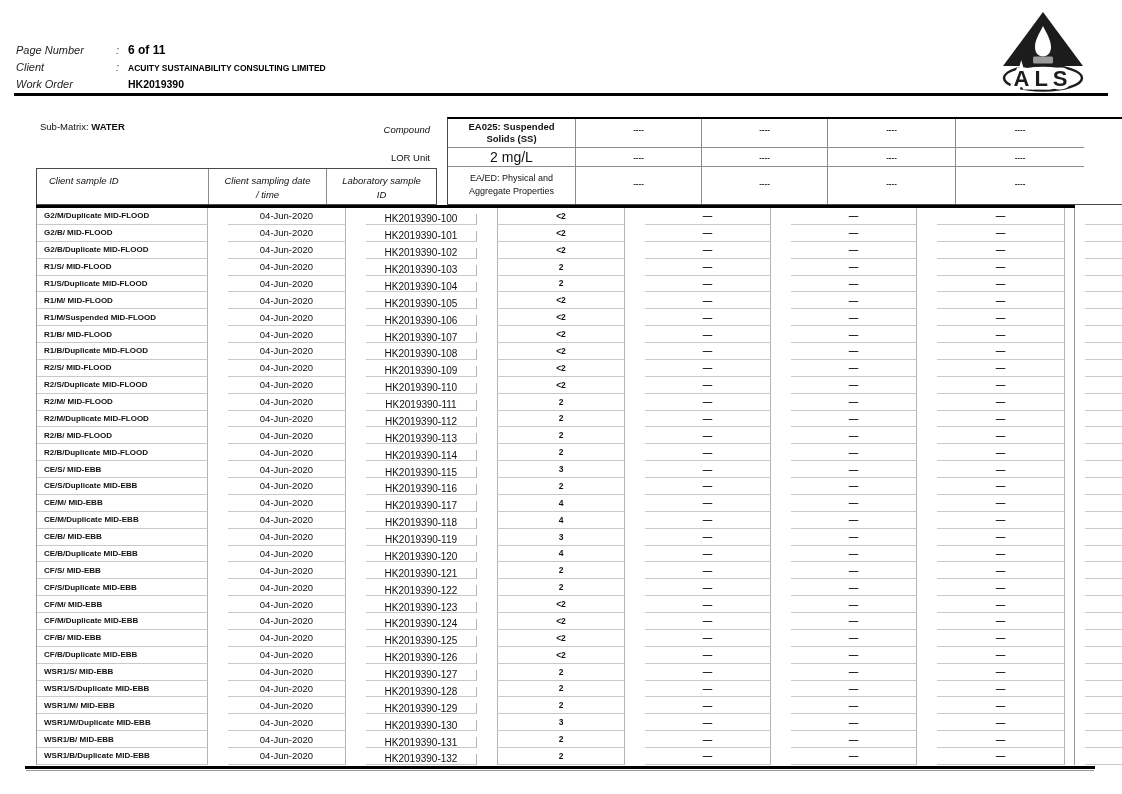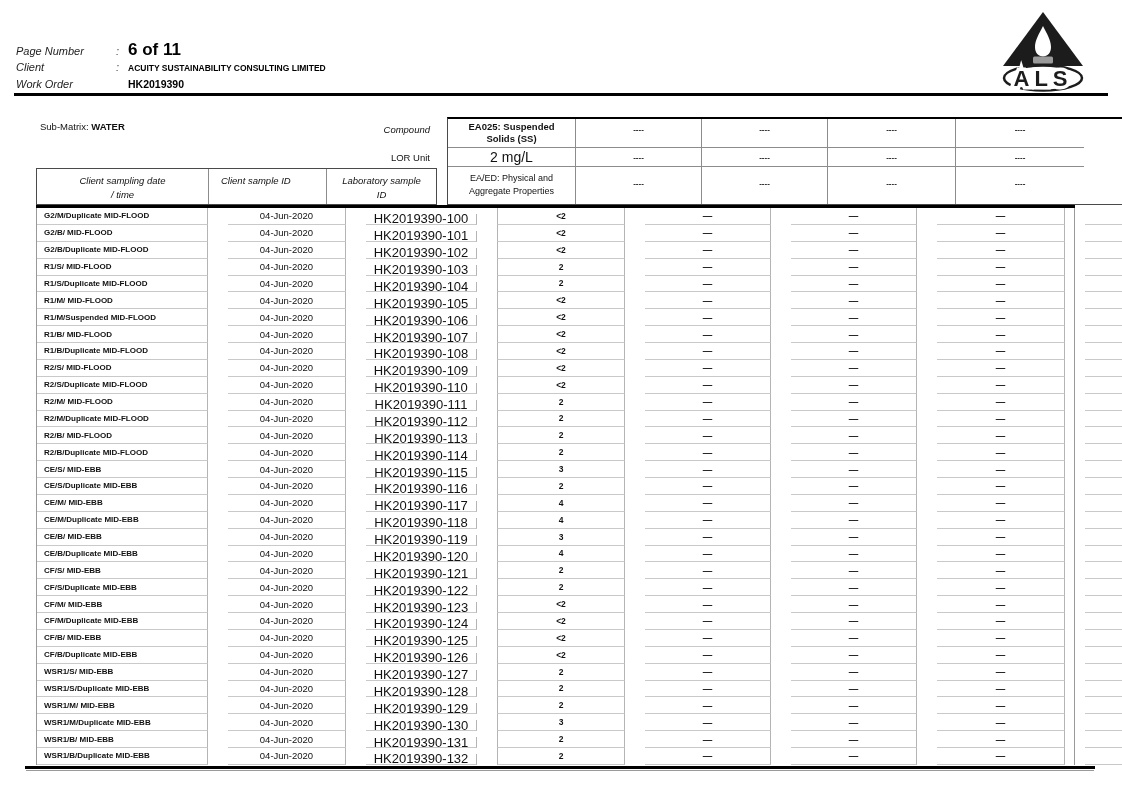--- a/index.html
+++ b/index.html
@@ -6,21 +6,21 @@
   .page{
     position:relative;width:1122px;height:794px;background:#ffffff;
     font-family:"Liberation Sans","DejaVu Sans",sans-serif;color:#111;
     overflow:hidden;margin:0 auto;
   }
   
   .info-row{position:absolute;left:16px;height:14px;white-space:nowrap;}
   .info-label{display:inline-block;width:100px;font-style:italic;font-size:11px;color:#222;}
   .info-colon{display:inline-block;width:12px;font-style:italic;font-size:11px;color:#444;}
   .info-value{font-weight:bold;color:#000;}
-  .v1{font-size:17px;} .v2{font-size:8.5px;} .v3{font-size:10.5px;}
+  .v1{font-size:12px;} .v2{font-size:8.5px;} .v3{font-size:10.5px;}
   .top-rule{position:absolute;left:14px;top:93px;width:1094px;height:3px;background:#000;}
   .logo{position:absolute;left:988px;top:10px;width:110px;height:84px;}
   
   .submatrix{position:absolute;left:40px;top:121px;font-size:9.5px;}
   .submatrix b{font-weight:bold;}
   .lbl-compound{position:absolute;left:240px;top:124px;width:190px;text-align:right;font-style:italic;font-size:9.5px;}
   .lbl-lor{position:absolute;left:240px;top:152px;width:190px;text-align:right;font-size:9.5px;}
   
   .compound-table{
     position:absolute;left:447px;top:117px;width:752px;height:88px;
@@ -51,21 +51,21 @@
     position:absolute;left:36px;top:208px;width:1039px;height:557px;
     box-sizing:border-box;border-left:1px solid #999;border-right:1px solid #999;background:#fff;
   }
   .t-row{display:grid;grid-template-columns:171px 118px 111px 128px 126px 126px 128px 129px;height:16.879px;gap:20px;}
   .t-cell{box-sizing:border-box;border-right:1px solid #b4b4b4;border-bottom:1px solid #c9c9c9;
     display:flex;align-items:center;justify-content:center;overflow:hidden;white-space:nowrap;}
   .t-cell:last-child{border-right:none;}
   .t-cell.sep{border-left:1px solid #b4b4b4;}
   .t-id{justify-content:flex-start;padding-left:7px;font-weight:bold;font-size:8px;}
   .t-date{font-size:9.5px;}
-  .t-lab{font-size:13px;margin-top:6px;}
+  .t-lab{font-size:10px;margin-top:6px;}
   .t-val{font-weight:bold;font-size:8.5px;}
   .t-dash{font-weight:bold;font-size:9.5px;}
   .bottom-rule{position:absolute;left:25px;top:766px;width:1070px;height:3px;background:#000;box-shadow:0 3px 0 -1px #9a9a9a;}
 </style>
 </head>
 <body>
 
 <div class="page">
 
   <div class="info-row" style="top:40px;">
@@ -122,29 +122,29 @@
   </div>
 
   <div class="cc-col dash">
     <div class="cc-cell cc-a">----</div>
     <div class="cc-cell cc-b">----</div>
     <div class="cc-cell cc-c">----</div>
   </div>
 </div>
 
   <div class="client-head">
-    <div class="ch-cell">
-      <span>Client sampling date</span>
-      <span>/ time</span>
-    </div>
     <div class="ch-cell first">
       <span>Client sample ID</span>
       <span></span>
     </div>
     <div class="ch-cell">
+      <span>Client sampling date</span>
+      <span>/ time</span>
+    </div>
+    <div class="ch-cell">
       <span>Laboratory sample</span>
       <span>ID</span>
     </div>
   </div>
 
   <div class="thick-sep"></div>
 
   <div class="tbody">
   <div class="t-row">
     <div class="t-cell t-id">G2/M/Duplicate MID-FLOOD</div>

